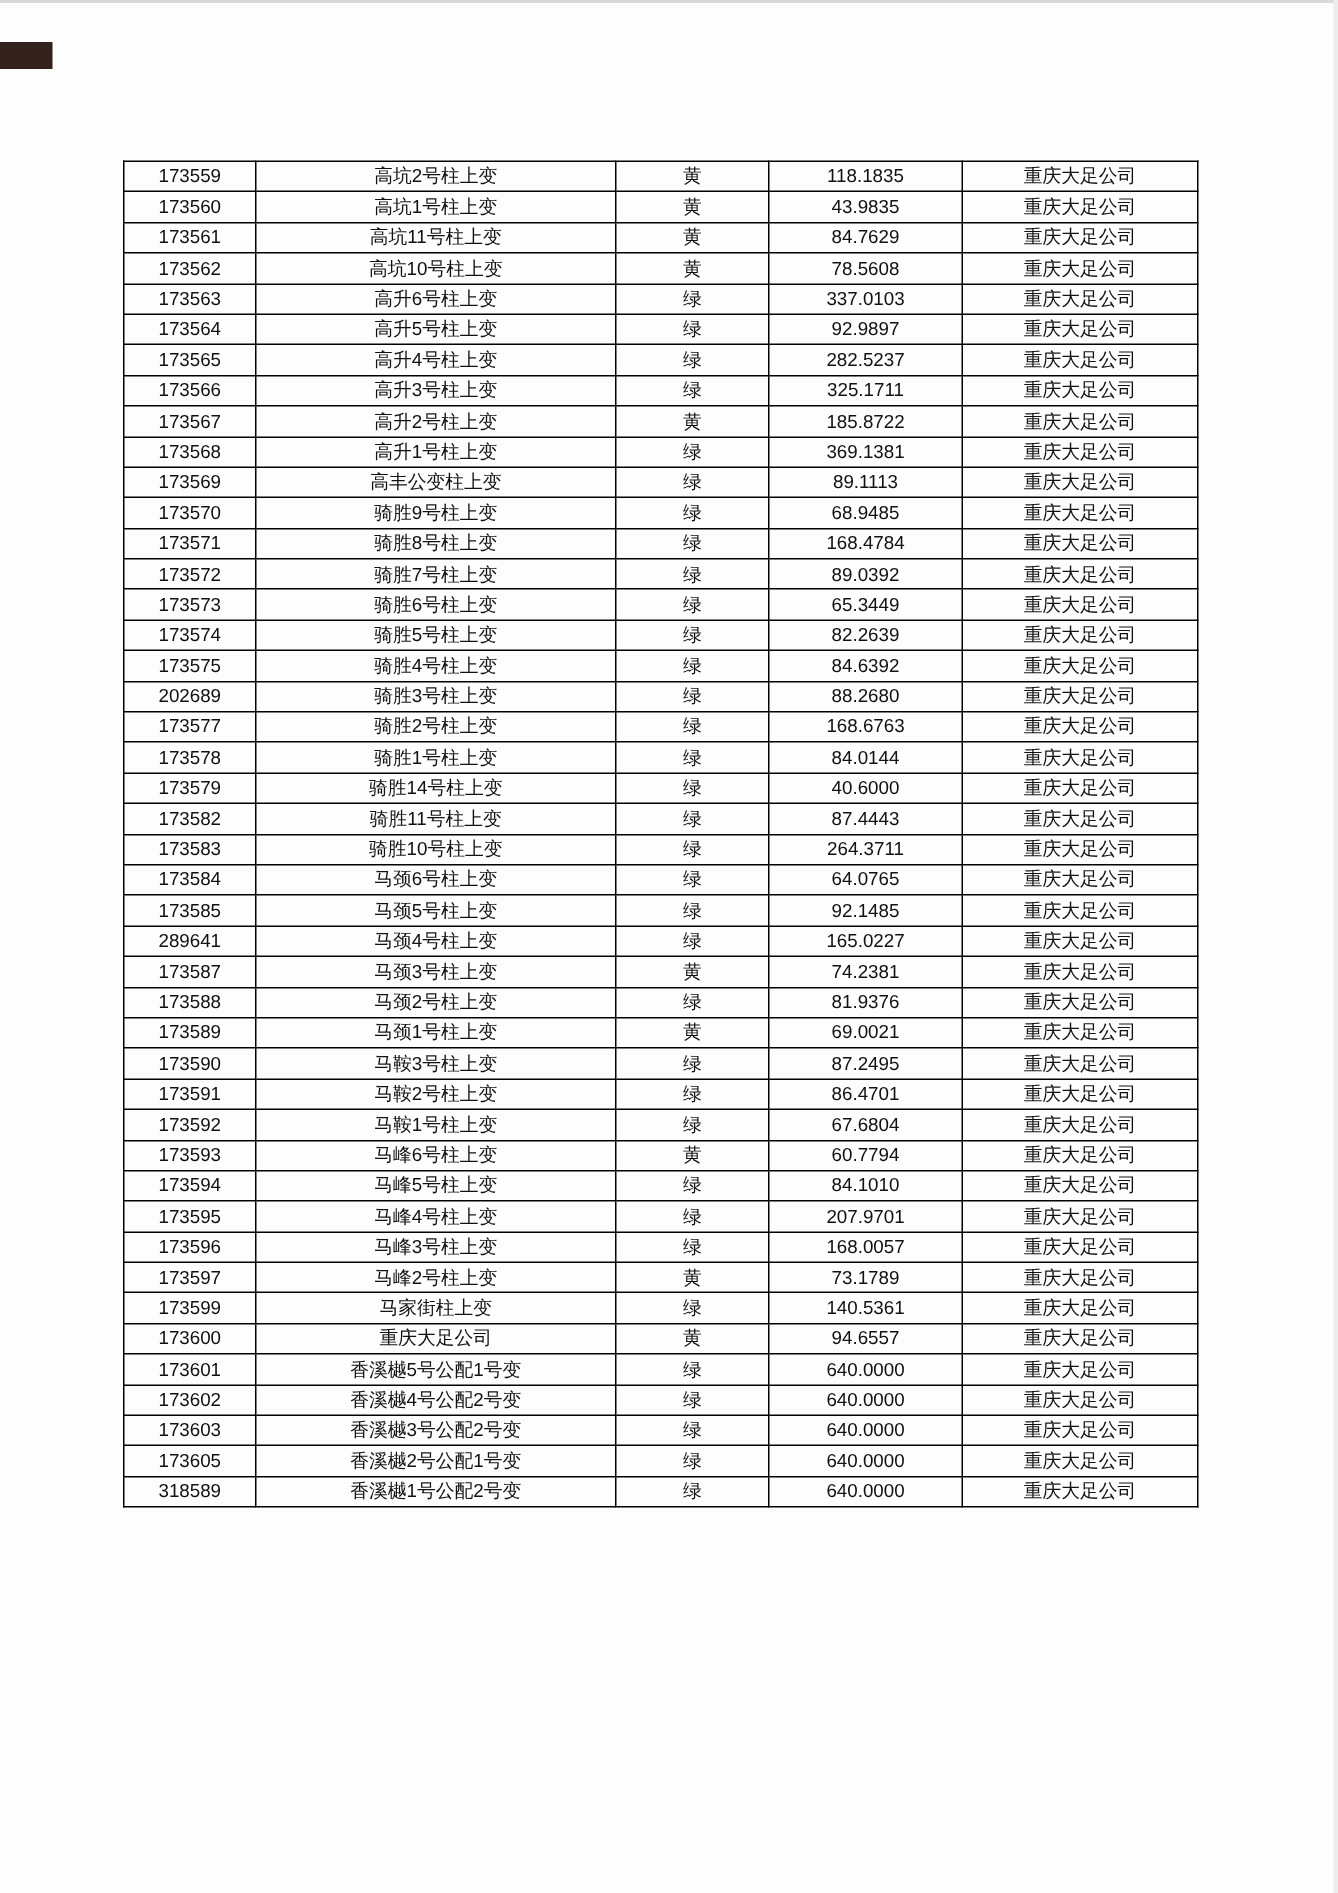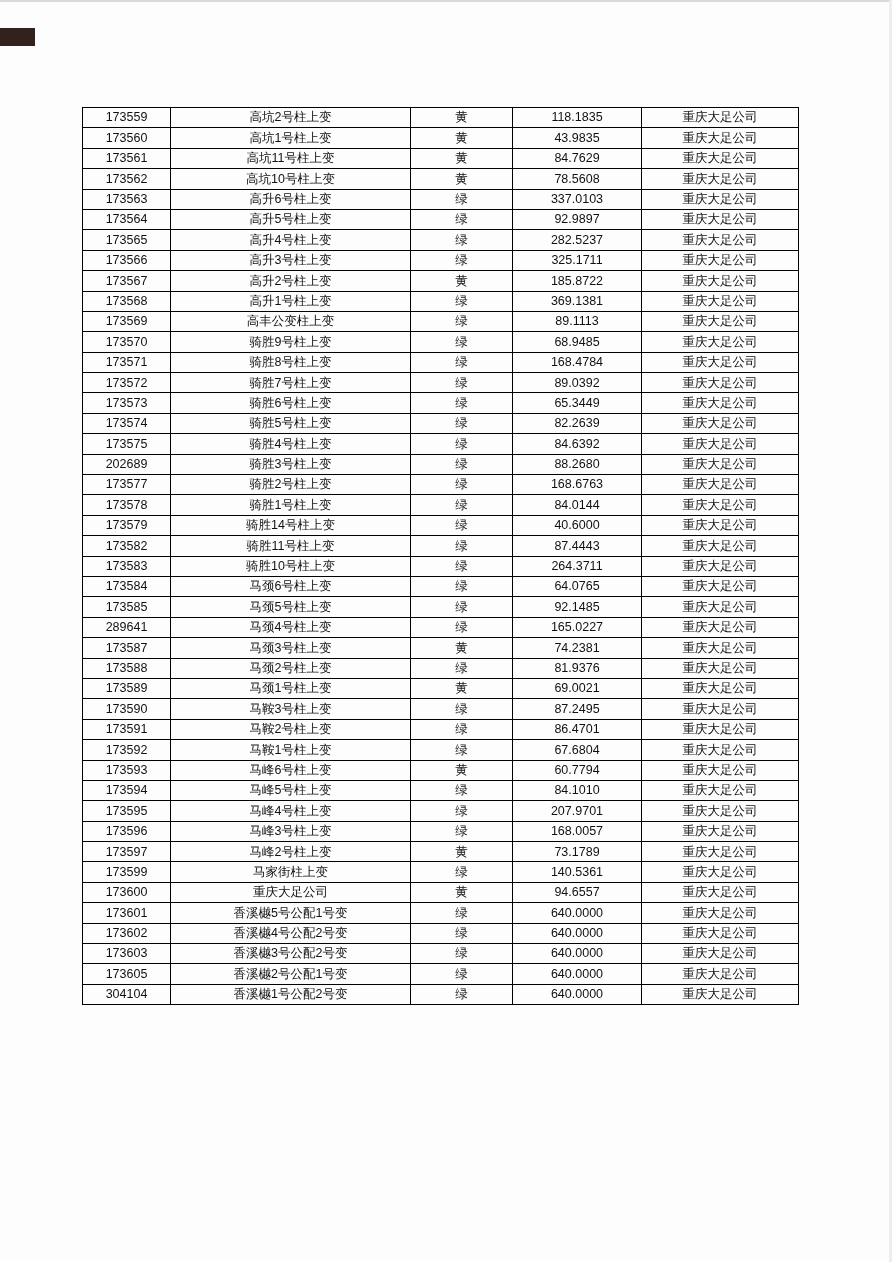--- a/index.html
+++ b/index.html
@@ -358,20 +358,20 @@
         <td>重庆大足公司</td>
       </tr>
       <tr>
         <td>173605</td>
         <td>香溪樾2号公配1号变</td>
         <td>绿</td>
         <td>640.0000</td>
         <td>重庆大足公司</td>
       </tr>
       <tr>
-        <td>304104</td>
+        <td>318589</td>
         <td>香溪樾1号公配2号变</td>
         <td>绿</td>
         <td>640.0000</td>
         <td>重庆大足公司</td>
       </tr>
     </tbody>
 </table>
 
 </body></html>

